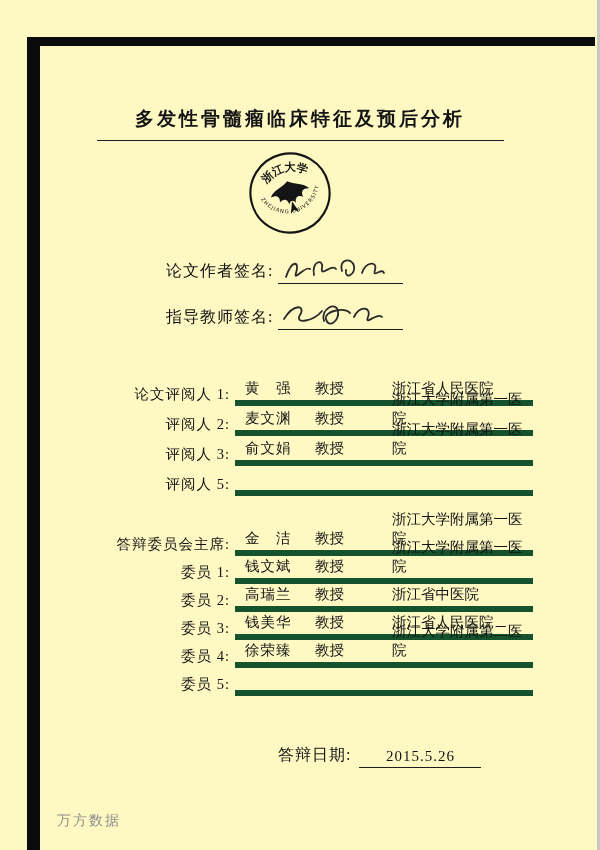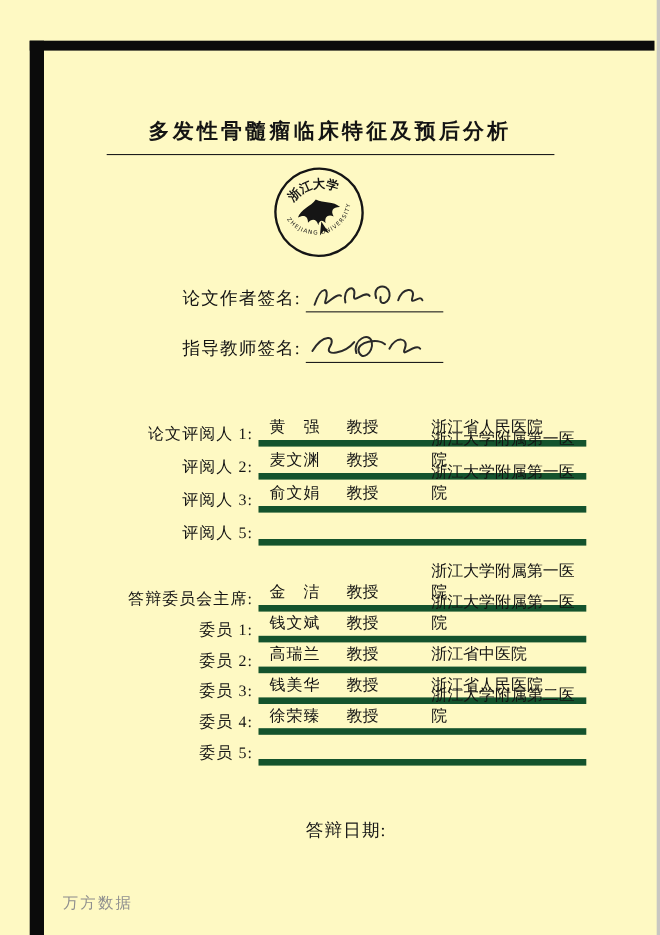--- a/index.html
+++ b/index.html
@@ -200,17 +200,18 @@
       <span class="frow-line">
         <span class="frow-name"></span>
         <span class="frow-title"></span>
         <span class="frow-aff"></span>
       </span>
     </div>
   </div>
 
   <div class="date-row">
     <span class="date-label">答辩日期:</span>
+    <span class="date-line">2015.5.26</span>
   </div>
 
   <div class="watermark">万方数据</div>
 
 </div>
 
 </body></html>

